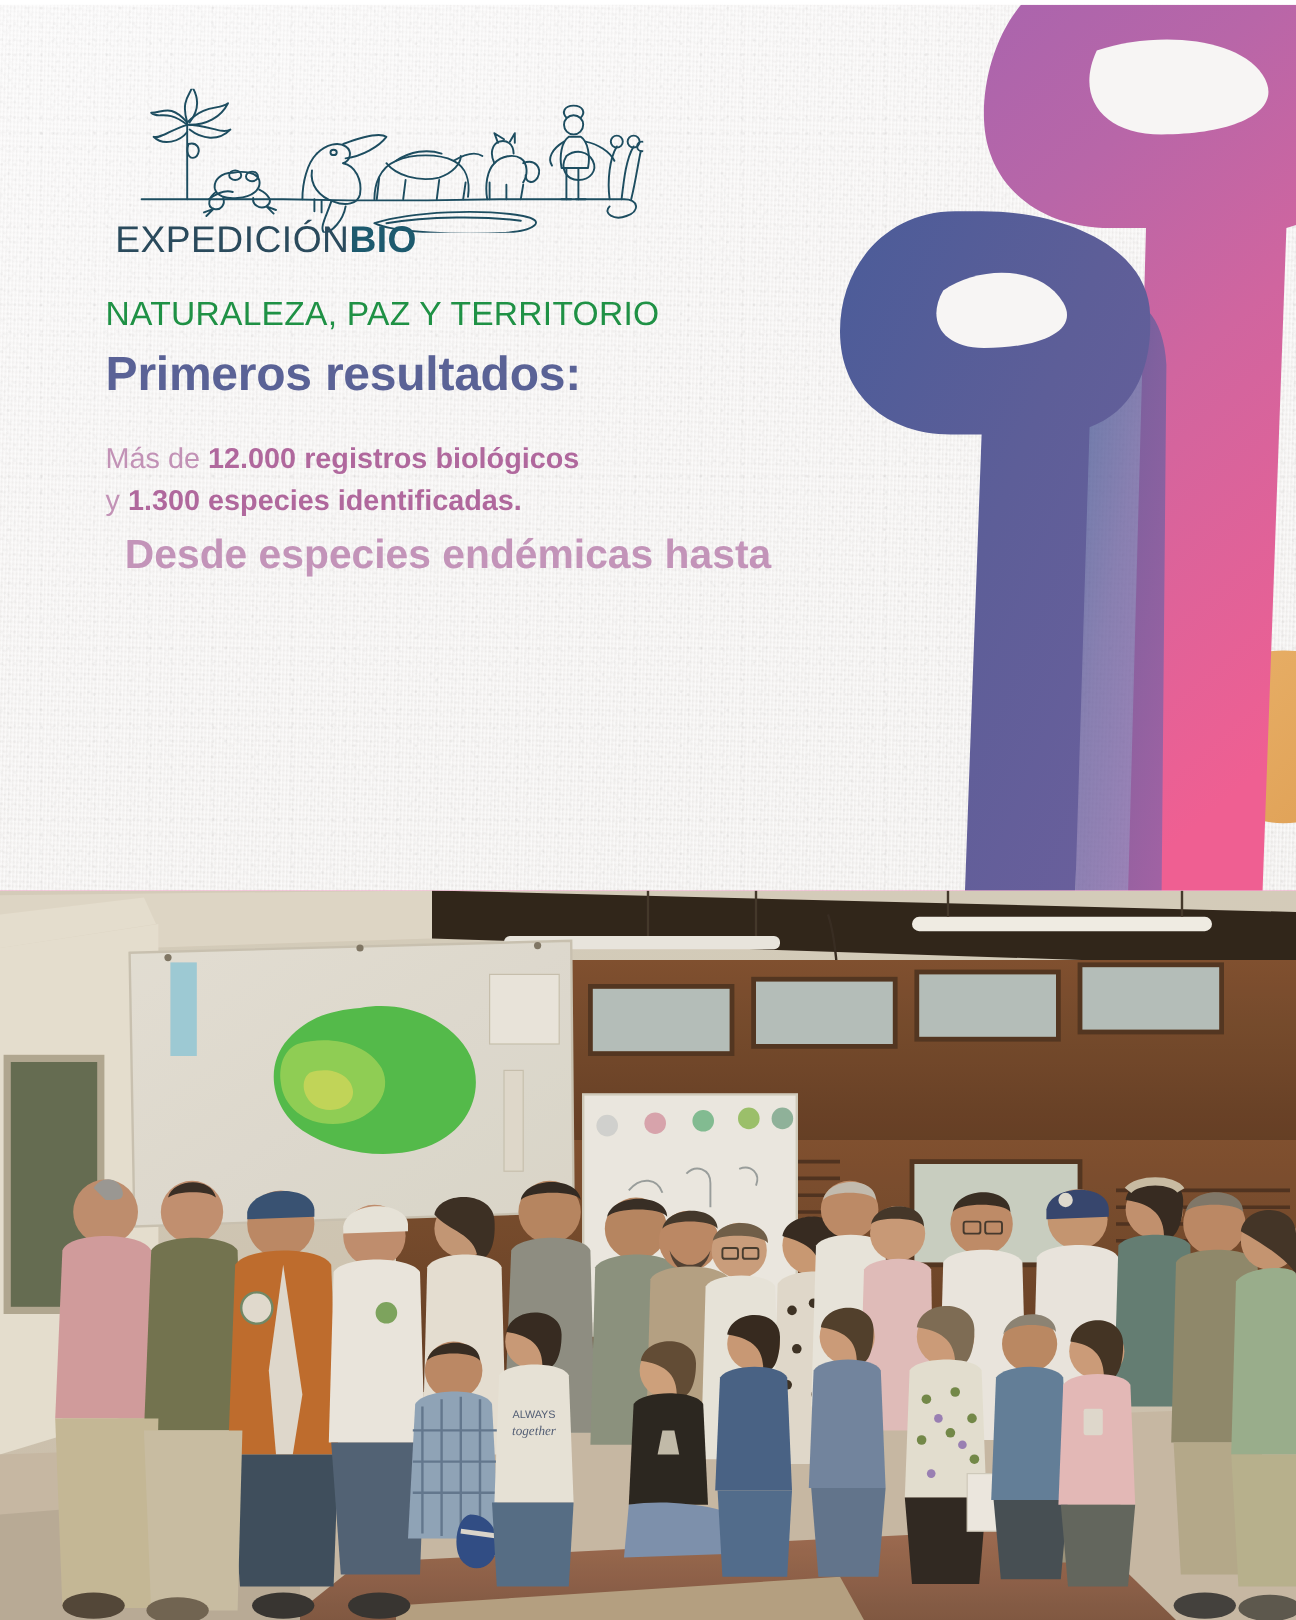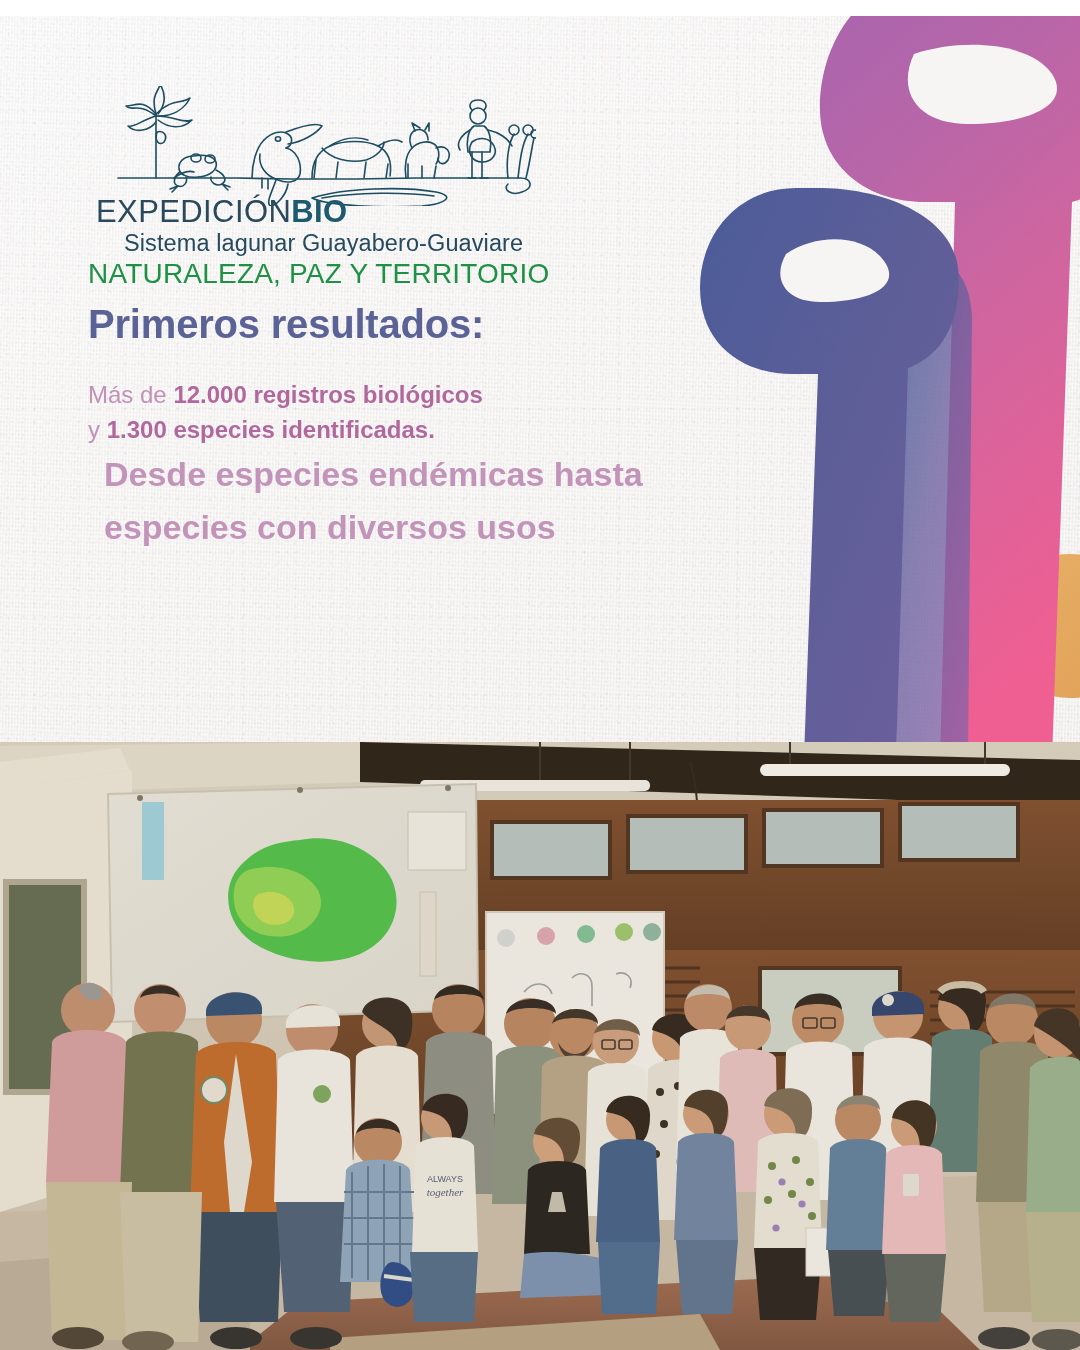--- a/index.html
+++ b/index.html
@@ -5,21 +5,21 @@
   html,body{margin:0;padding:0;}
   body{
     width:1080px;height:1350px;overflow:hidden;
     font-family:"Liberation Sans", sans-serif;
     background:#ffffff;
   }
   #poster{position:relative;width:1080px;height:1350px;overflow:hidden;}
 
   
   .top-panel{
-    position:absolute;left:0;top:16px;width:1080px;height:742px;
+    position:absolute;left:0;top:4px;width:1080px;height:742px;
     background:
       repeating-linear-gradient(92deg, rgba(0,0,0,0.022) 0px, rgba(0,0,0,0) 1px, rgba(255,255,255,0.5) 2px, rgba(0,0,0,0.018) 3px),
       repeating-linear-gradient(3deg, rgba(0,0,0,0.016) 0px, rgba(255,255,255,0.35) 2px, rgba(0,0,0,0.01) 4px),
       linear-gradient(160deg,#fbfafa 0%, #f7f5f4 40%, #f3f1ef 100%);
     overflow:hidden;
   }
   .grain{
     position:absolute;inset:0;pointer-events:none;
     background-image:
       radial-gradient(circle at 12% 22%, rgba(0,0,0,.030) 0 1px, transparent 1.4px),
@@ -210,33 +210,31 @@
           <circle cx="419" cy="48" r="4"></circle>
 
           <path d="M196 112 C 228 102, 286 100, 320 106 C 340 110, 330 118, 306 120 C 266 122, 212 120, 196 112 Z"></path>
           <path d="M206 112 C 240 106, 290 106, 318 110"></path>
         </g>
       </svg>
 
       <div class="logo-word">
         <span>EXPEDICIÓN</span><b>BIO</b>
       </div>
-      <div class="logo-sub">Sistema lagunar Guayabero-Guaviare</div>
       <div class="logo-tag">NATURALEZA, PAZ Y TERRITORIO</div>
     </div>
 
     <div class="copy">
       <h1 class="h1">Primeros resultados:</h1>
 
       <p class="stat"><span>Más de </span><b>12.000 registros biológicos</b></p>
 
       <p class="stat"><span>y </span><b>1.300 especies identificadas.</b></p>
 
       <p class="stat2">Desde especies endémicas hasta</p>
-      <p class="stat2">especies con diversos usos</p>
 
     </div>
   </div>
 
   <div class="photo">
     <svg width="1080" height="608" viewBox="0 0 1080 608" xmlns="http://www.w3.org/2000/svg">
       <defs>
         <linearGradient id="wall" x1="0" y1="0" x2="0" y2="1">
           <stop offset="0%" stop-color="#ddd6c8"></stop>
             <stop offset="100%" stop-color="#cfc6b6"></stop>

